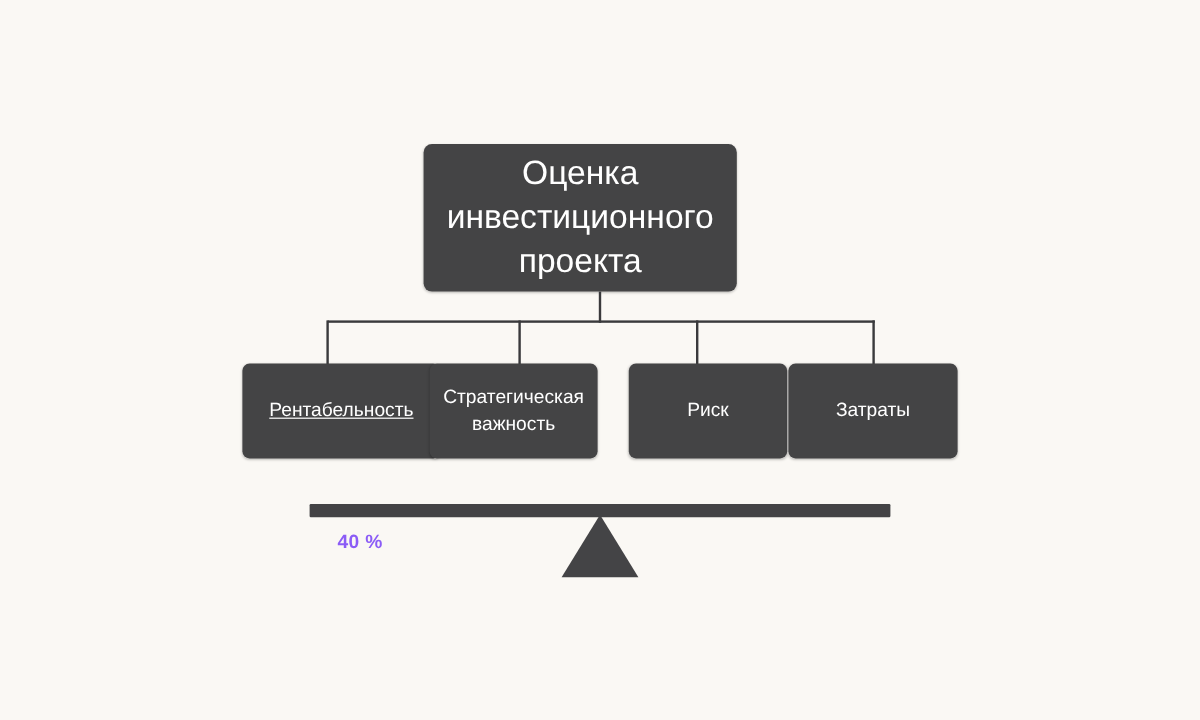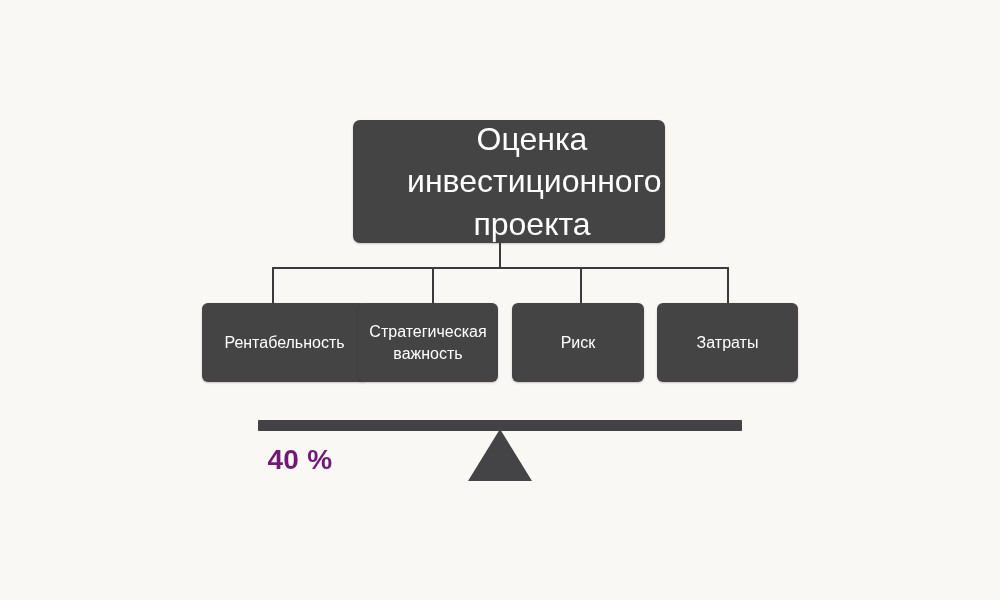--- a/index.html
+++ b/index.html
@@ -33,39 +33,38 @@
     justify-content: center;
     text-align: center;
     line-height: 1.32;
     padding: 4px 8px;
     box-shadow: 0 1px 2px rgba(0,0,0,0.22);
   }
 
   #root-node {
     left: 353px;
     top: 120px;
-    width: 312px;
+    width: 261px;
     height: 123px;
-    font-size: 32px;
+    font-size: 28px;
     border-radius: 7px;
-    justify-content: flex-end;
   }
   #root-node .node-label {
     display: block;
     max-width: 250px;
   }
 
   .child-node {
     top: 303px;
     height: 79px;
     font-size: 16px;
   }
-  #child-node-0 { left: 202px; width: 165px; }
+  #child-node-0 { left: 202px; width: 165px; text-decoration: underline; }
   #child-node-1 { left: 358px; width: 140px; }
-  #child-node-2 { left: 512px; width: 132px; }
+  #child-node-2 { left: 524px; width: 132px; }
   #child-node-3 { left: 657px; width: 141px; text-align: center; }
 
   
   .connector {
     position: absolute;
     background: #3a3a3c;
   }
   .connector.v { width: 2px; }
   .connector.h { height: 2px; }
 
@@ -94,23 +93,23 @@
     height: 0;
     border-left: 32px solid transparent;
     border-right: 32px solid transparent;
     border-bottom: 52px solid #444446;
   }
   .weight-label {
     position: absolute;
     top: 444px;
     width: 120px;
     text-align: center;
-    font-size: 28px;
+    font-size: 16px;
     font-weight: bold;
-    color: #701a75;
+    color: #8b5cf6;
     letter-spacing: 0.3px;
   }
   #weight-label-left  { left: 240px; }
   #weight-label-right { left: 640px; }
 </style>
 </head>
 <body>
 
 <div id="diagram-canvas">
 

